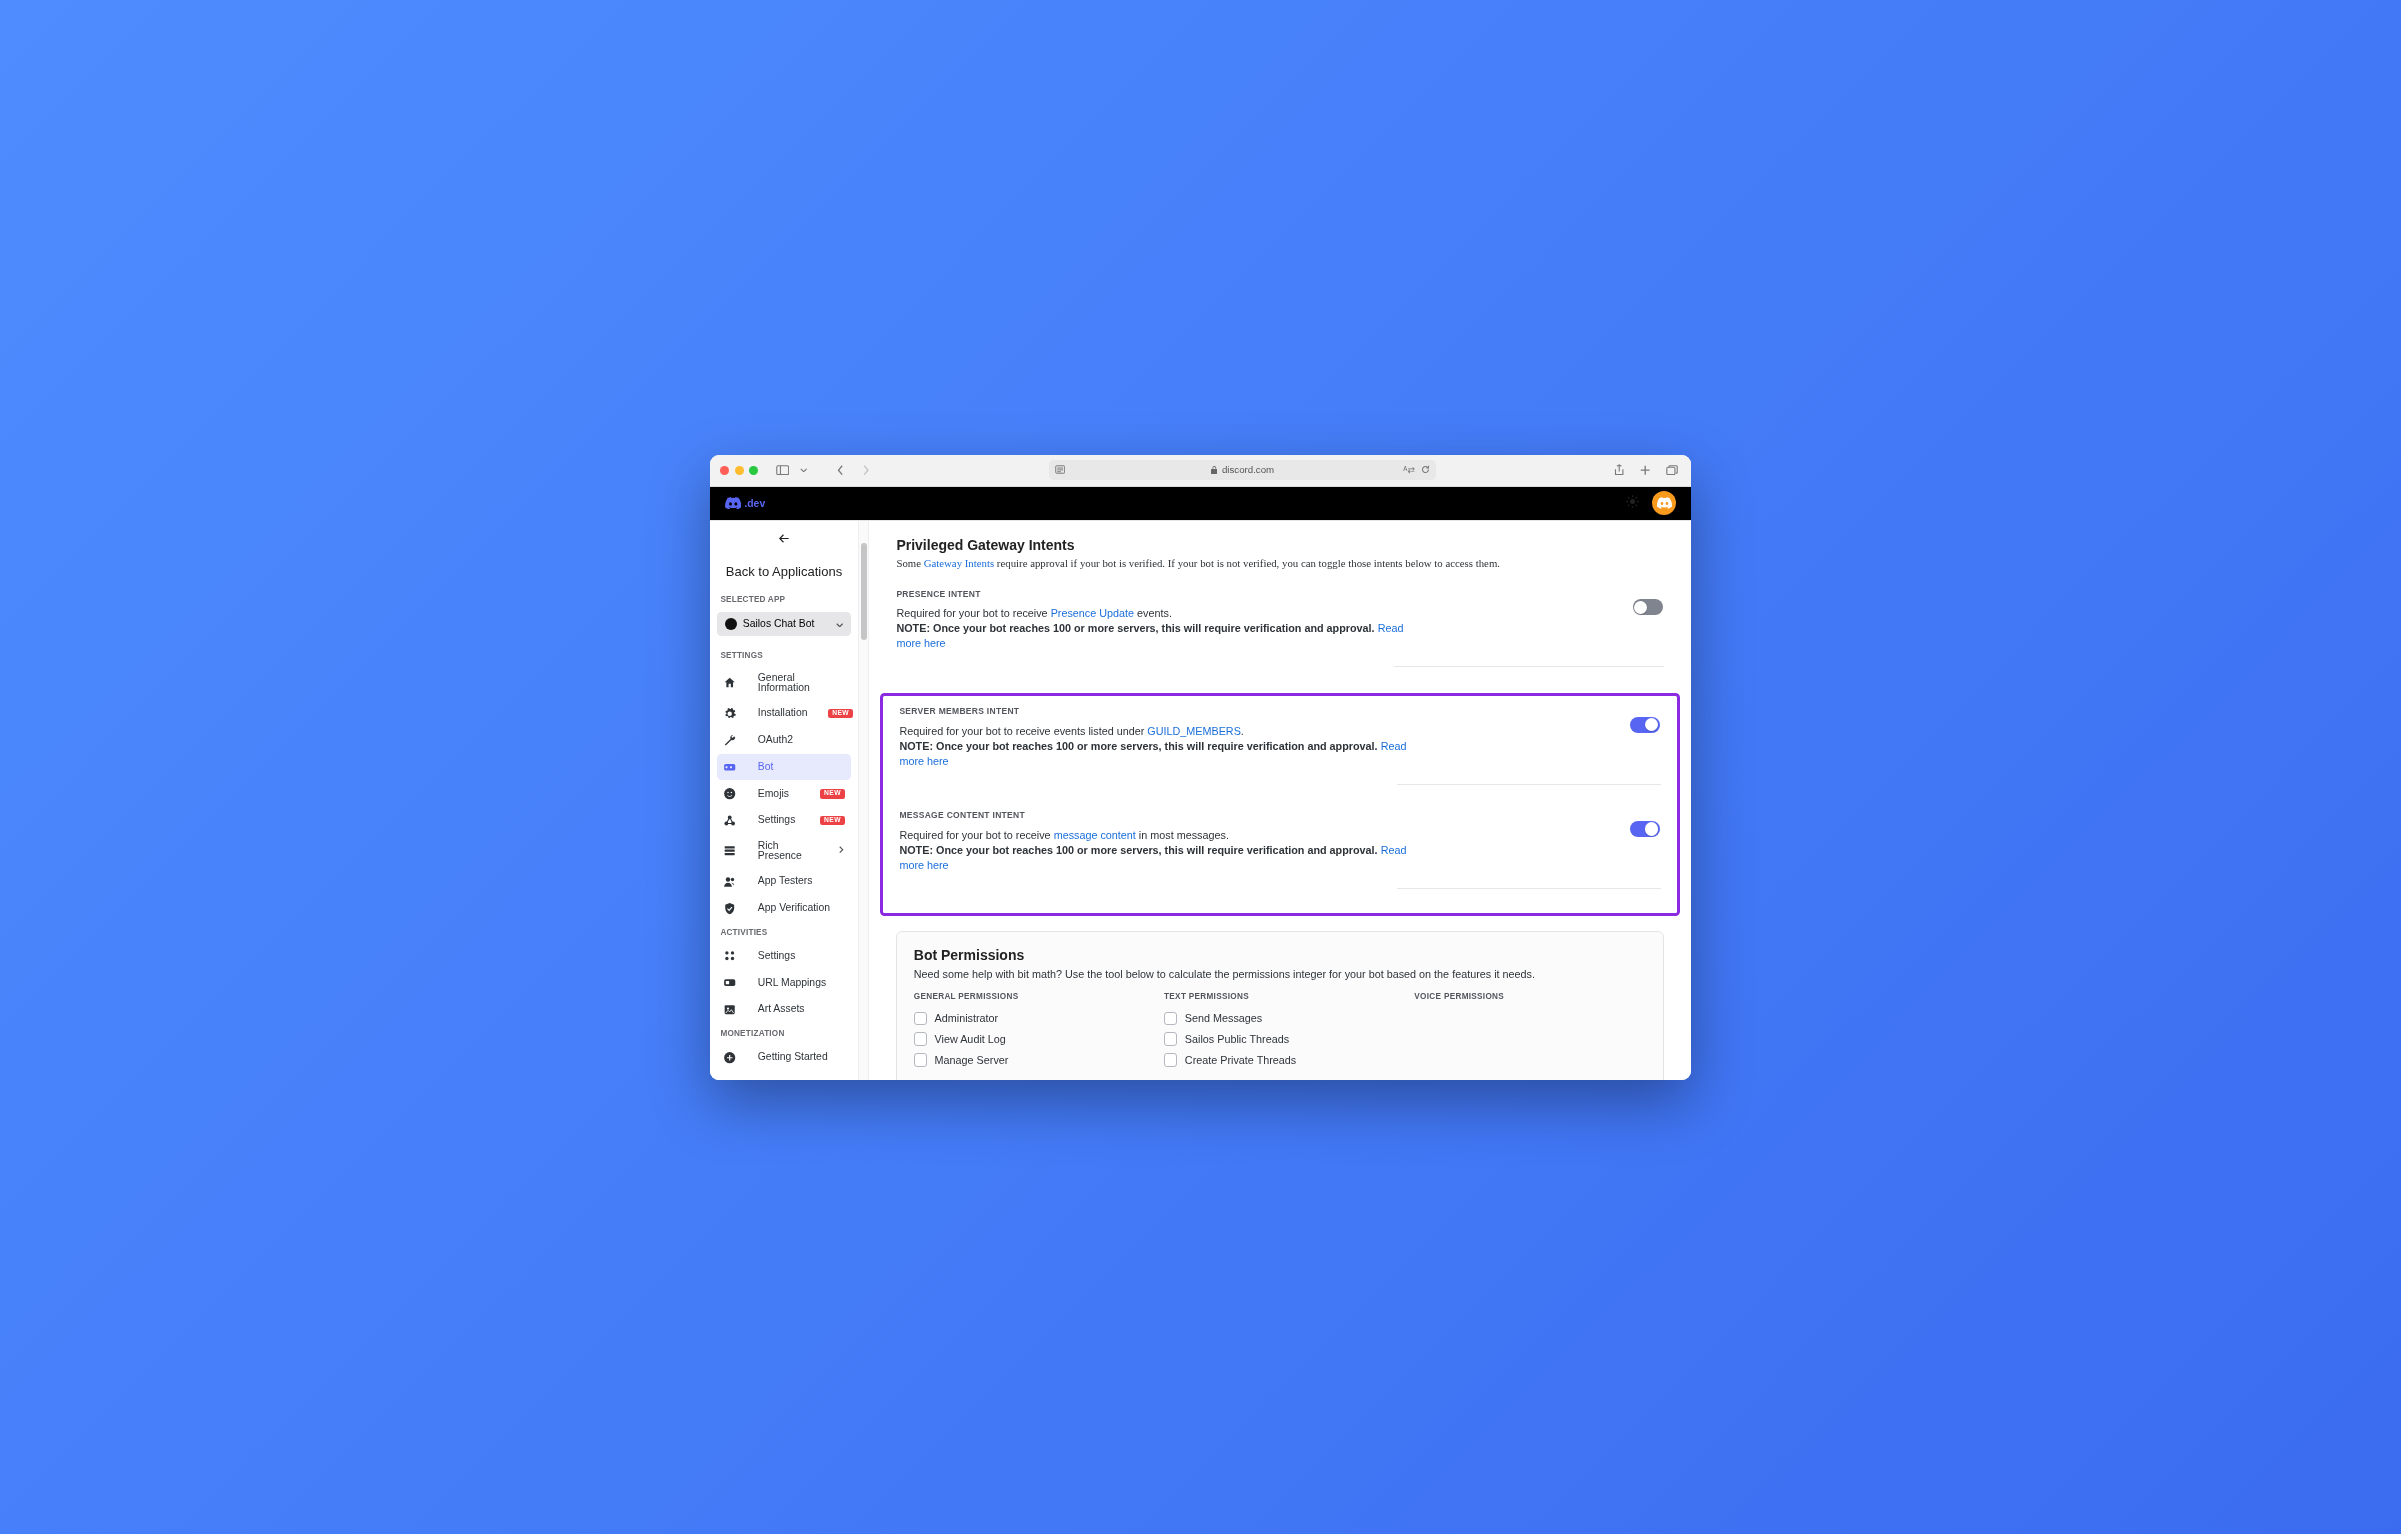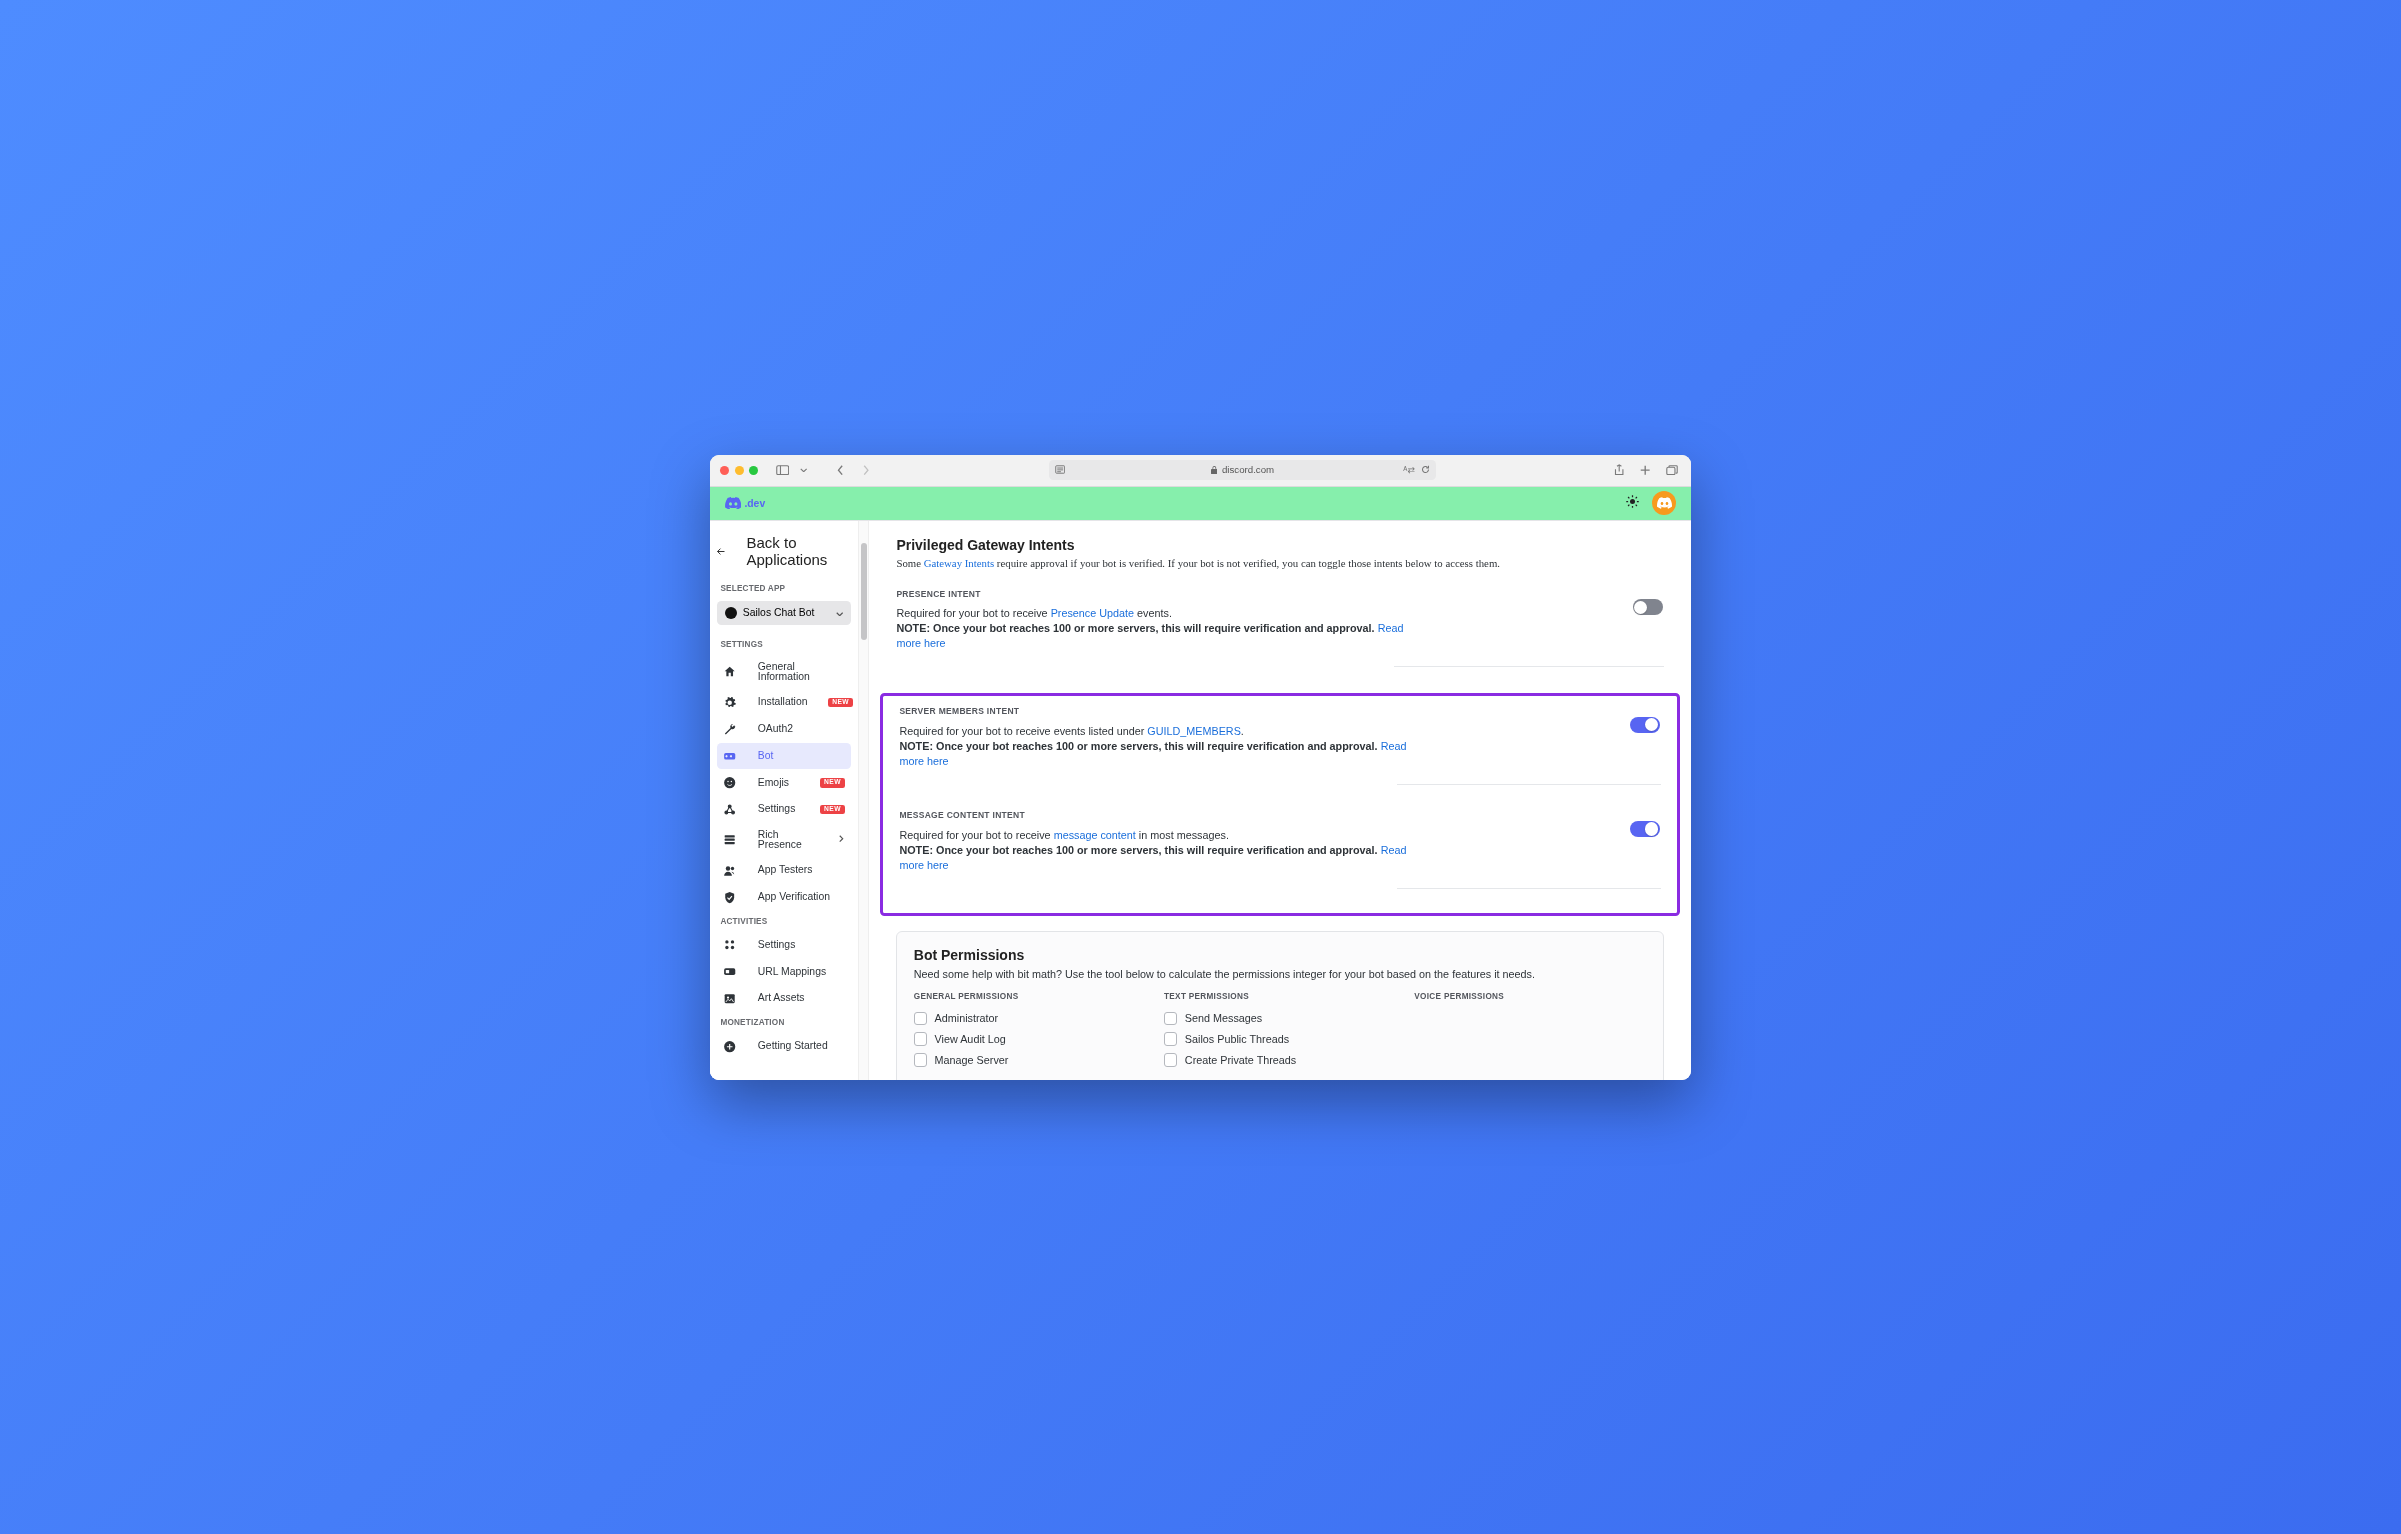--- a/index.html
+++ b/index.html
@@ -8,33 +8,33 @@
 .titlebar { height: 32px; background: #f2f2f2; border-bottom: 0.7px solid #dcdcdc; display: flex; align-items: center; padding: 0 10.4px; gap: 9px; }
 .dots { display: flex; gap: 5.2px; margin-right: 7.4px; }
 .dot { width: 9px; height: 9px; border-radius: 50%; }
 .dot.red { background: #ff5f57; } .dot.yellow { background: #febc2e; } .dot.green { background: #28c840; }
 .tb-btn { width: 16.4px; height: 16.4px; display: flex; align-items: center; justify-content: center; color: #7a7a7a; }
 .addrbar { flex: 1; display: flex; justify-content: center; }
 .addrbox { width: 387px; height: 19.3px; background: #e8e8e9; border-radius: 4.5px; display: flex; align-items: center; justify-content: center; gap: 4.5px; color: #555; font-size: 9.7px; position: relative; }
 .addrbox .right-icons { position: absolute; right: 6px; display: flex; gap: 6px; color: #777; font-size: 9px; }
 .tb-right { display: flex; gap: 10.4px; }
 
-.site-header { height: 34px; background: #86efac; border-bottom: 0.7px solid #e5e5e8; display: flex; align-items: center; justify-content: space-between; padding: 0 15px; }
+.site-header { height: 34px; background: #000000; border-bottom: 0.7px solid #e5e5e8; display: flex; align-items: center; justify-content: space-between; padding: 0 15px; }
 .logo { display: flex; align-items: center; gap: 3px; font-weight: 800; color: #5865f2; font-size: 10.4px; }
 .logo svg { fill: #5865f2; }
 .header-right { display: flex; align-items: center; gap: 12px; }
 .theme-btn { color: #222; }
 .avatar { width: 24px; height: 24px; border-radius: 50%; background: #f79a1e; display: flex; align-items: center; justify-content: center; }
 .avatar svg { fill: #fff; }
 
 .app-body { flex: 1; display: flex; overflow: hidden; background: #fff; }
 .sidebar { width: 149px; background: #fff; border-right: 0.7px solid #eee; overflow-y: auto; padding: 9px 7.4px 18px; font-size: 10.4px; }
 .scroll-gutter { width: 10.4px; background: #fafafa; border-right: 0.7px solid #eee; position: relative; }
 .scroll-thumb { position: absolute; top: 22px; left: 2.2px; width: 6px; height: 97px; background: #c5c5c7; border-radius: 3px; }
-.back-link { display: flex; align-items: center; gap: 21px; color: #222; font-size: 15px; padding: 4.5px 0 10.4px; cursor: pointer; }
+.back-link { display: flex; align-items: center; gap: 21px; color: #222; font-size: 13px; padding: 4.5px 0 10.4px; cursor: pointer; flex-direction: column; }
 .section-label { font-size: 8.2px; font-weight: 700; color: #67696e; letter-spacing: 0.2px; padding: 6px 3px; text-transform: uppercase; }
 .app-select { background: #e6e6e8; border-radius: 4.5px; padding: 6px 7.4px; display: flex; align-items: center; gap: 6px; margin: 1.5px 0 9px; cursor: pointer; }
 .app-dot { width: 12px; height: 12px; background: #111; border-radius: 50%; }
 .app-select .chev { margin-left: auto; color: #555; }
 .nav-item { display: flex; align-items: center; gap: 21px; padding: 6.7px 6px; border-radius: 4.5px; color: #2e3338; cursor: pointer; position: relative; line-height: 1; }
 .nav-item.active { background: #e7e9fd; color: #5865f2; }
 .nav-item.active .nav-icon { color: #5865f2; }
 .nav-icon { width: 13.4px; height: 13.4px; color: #2e3338; display: flex; align-items: center; justify-content: center; }
 .nav-icon svg { width: 13.4px; height: 13.4px; }
 .badge-new { background: #ed4245; color: #fff; font-size: 6.7px; font-weight: 700; padding: 1.5px 3.7px; border-radius: 2.2px; margin-left: auto; letter-spacing: 0.4px; }

